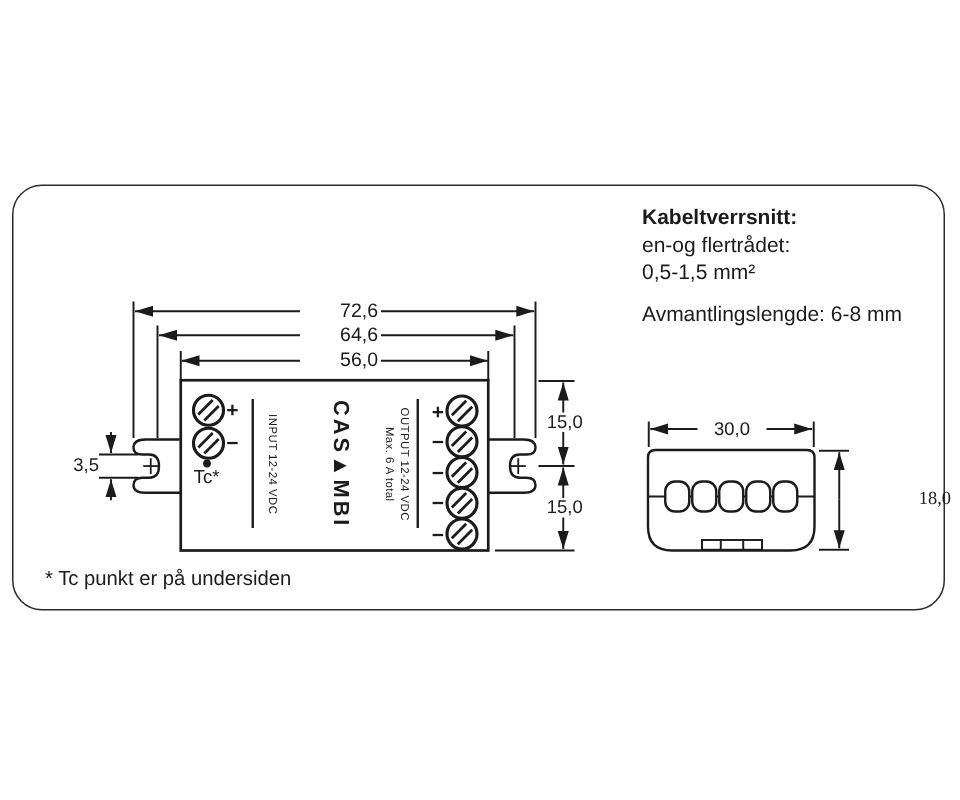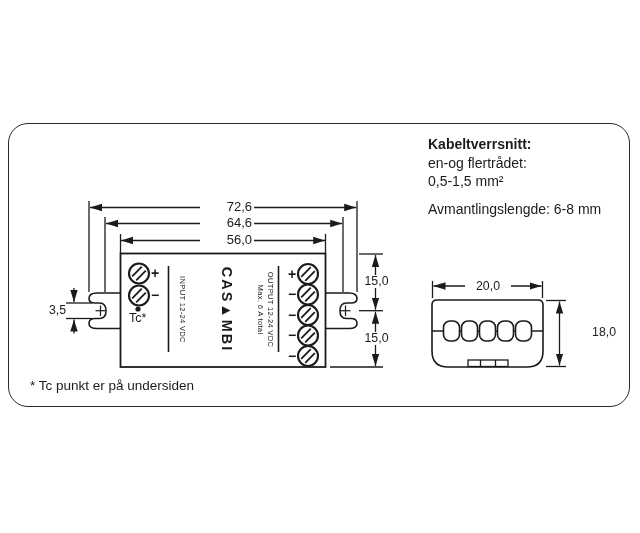--- a/index.html
+++ b/index.html
@@ -143,22 +143,22 @@
   <div class="lbl spec" style="top:174px;">0,5-1,5 mm²</div>
   <div class="lbl spec" style="top:202px;">Avmantlingslengde: 6-8 mm</div>
   <div class="lbl footnote">* Tc punkt er på undersiden</div>
 
   <div class="lbl dim" style="left:200px;top:199.5px;width:50px;">72,6</div>
   <div class="lbl dim" style="left:200px;top:215.5px;width:50px;">64,6</div>
   <div class="lbl dim" style="left:200px;top:232.5px;width:50px;">56,0</div>
   <div class="lbl dim-plain" style="left:36px;top:303.5px;width:30px;">3,5</div>
   <div class="lbl dim-sm" style="left:358.5px;top:274.5px;width:34px;">15,0</div>
   <div class="lbl dim-sm" style="left:358.5px;top:331.5px;width:34px;">15,0</div>
-  <div class="lbl dim-sm" style="left:465px;top:279.5px;width:44px;">20,0</div>
-  <div class="lbl dim-plain" style="left:580px;top:326px;width:36px;">18,0</div>
+  <div class="lbl dim-sm" style="left:465px;top:279.5px;width:44px;">30,0</div>
+  <div class="lbl dim-plain" style="left:598px;top:326px;width:36px;font-family:Liberation Serif, serif;">18,0</div>
 
   <div class="lbl rot brand">CAS▲MBI</div>
   <div class="lbl rot io-lbl" style="left:136px;top:303px;width:88px;height:13px;">INPUT 12-24 VDC</div>
   <div class="lbl rot io-lbl" style="left:218px;top:299px;width:92px;height:21px;">
     <div>OUTPUT 12-24 VDC</div>
     <div>Max. 6 A total</div>
   </div>
   <div class="lbl tc">Tc*</div>
 
   <div class="lbl term" style="left:147px;top:265px;">+</div>

